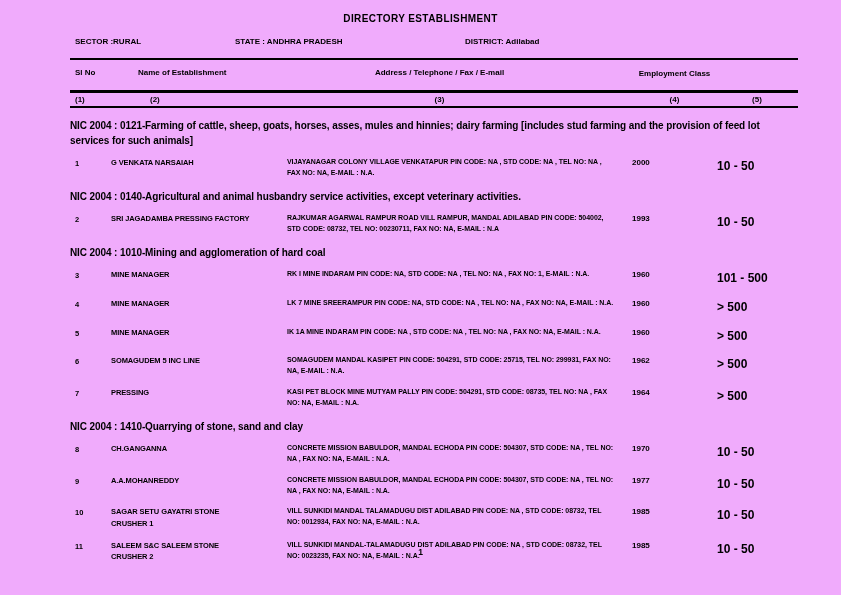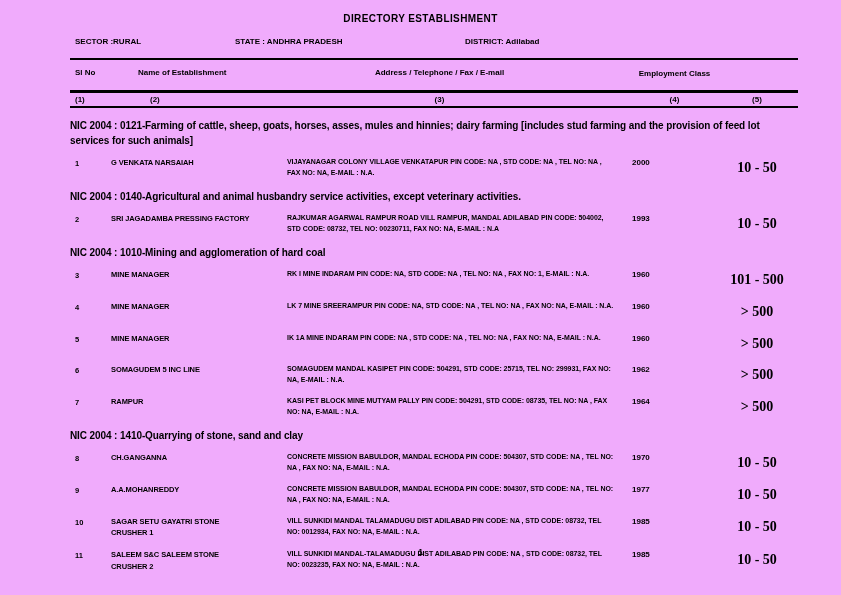--- a/index.html
+++ b/index.html
@@ -30,21 +30,21 @@
   .n3{text-align:center;padding-right:40px;}
   .n4,.n5{text-align:center;}
   .nic-header{
     font-size:10px;margin:11px 0 9px 0;line-height:1.45;width:700px;letter-spacing:-.1px;
   }
   .row{margin:0 0 10px 0;font-size:7.5px;line-height:1.55;align-items:start;}
   .c-sl{padding-top:1px;}
   .c-name{padding-right:30px;letter-spacing:-.1px;}
   .c-address{font-size:7px;padding-right:18px;letter-spacing:-.05px;}
   .c-year{font-size:8px;}
-  .c-class{text-align:center;font-size:14px;font-family:Liberation Serif, serif;}
+  .c-class{font-size:12px;}
   .page-number{position:absolute;bottom:38px;left:0;width:100%;text-align:center;font-size:8.5px;}
 </style>
 </head>
 <body>
 
 <div class="page">
 
   <div class="title">DIRECTORY ESTABLISHMENT</div>
 
   <div class="meta">
@@ -116,21 +116,21 @@
         </div>
         <div class="grid row">
           <div class="cell c-sl">6</div>
           <div class="cell c-name">SOMAGUDEM 5 INC LINE</div>
           <div class="cell c-address">SOMAGUDEM MANDAL KASIPET   PIN CODE: 504291, STD CODE: 25715, TEL NO: 299931, FAX NO: NA, E-MAIL : N.A.</div>
           <div class="cell c-year">1962</div>
           <div class="cell c-class">&gt; 500</div>
         </div>
         <div class="grid row">
           <div class="cell c-sl">7</div>
-          <div class="cell c-name">RAMPUR</div>
+          <div class="cell c-name">PRESSING</div>
           <div class="cell c-address">KASI PET BLOCK MINE MUTYAM PALLY   PIN CODE: 504291, STD CODE: 08735, TEL NO: NA  , FAX NO: NA, E-MAIL : N.A.</div>
           <div class="cell c-year">1964</div>
           <div class="cell c-class">&gt; 500</div>
         </div>
         <div class="nic-header">NIC 2004 : 1410-Quarrying  of stone, sand and clay</div>
         <div class="grid row">
           <div class="cell c-sl">8</div>
           <div class="cell c-name">CH.GANGANNA</div>
           <div class="cell c-address">CONCRETE MISSION BABULDOR, MANDAL ECHODA   PIN CODE: 504307, STD CODE: NA  , TEL NO: NA , FAX NO: NA, E-MAIL : N.A.</div>
           <div class="cell c-year">1970</div>

